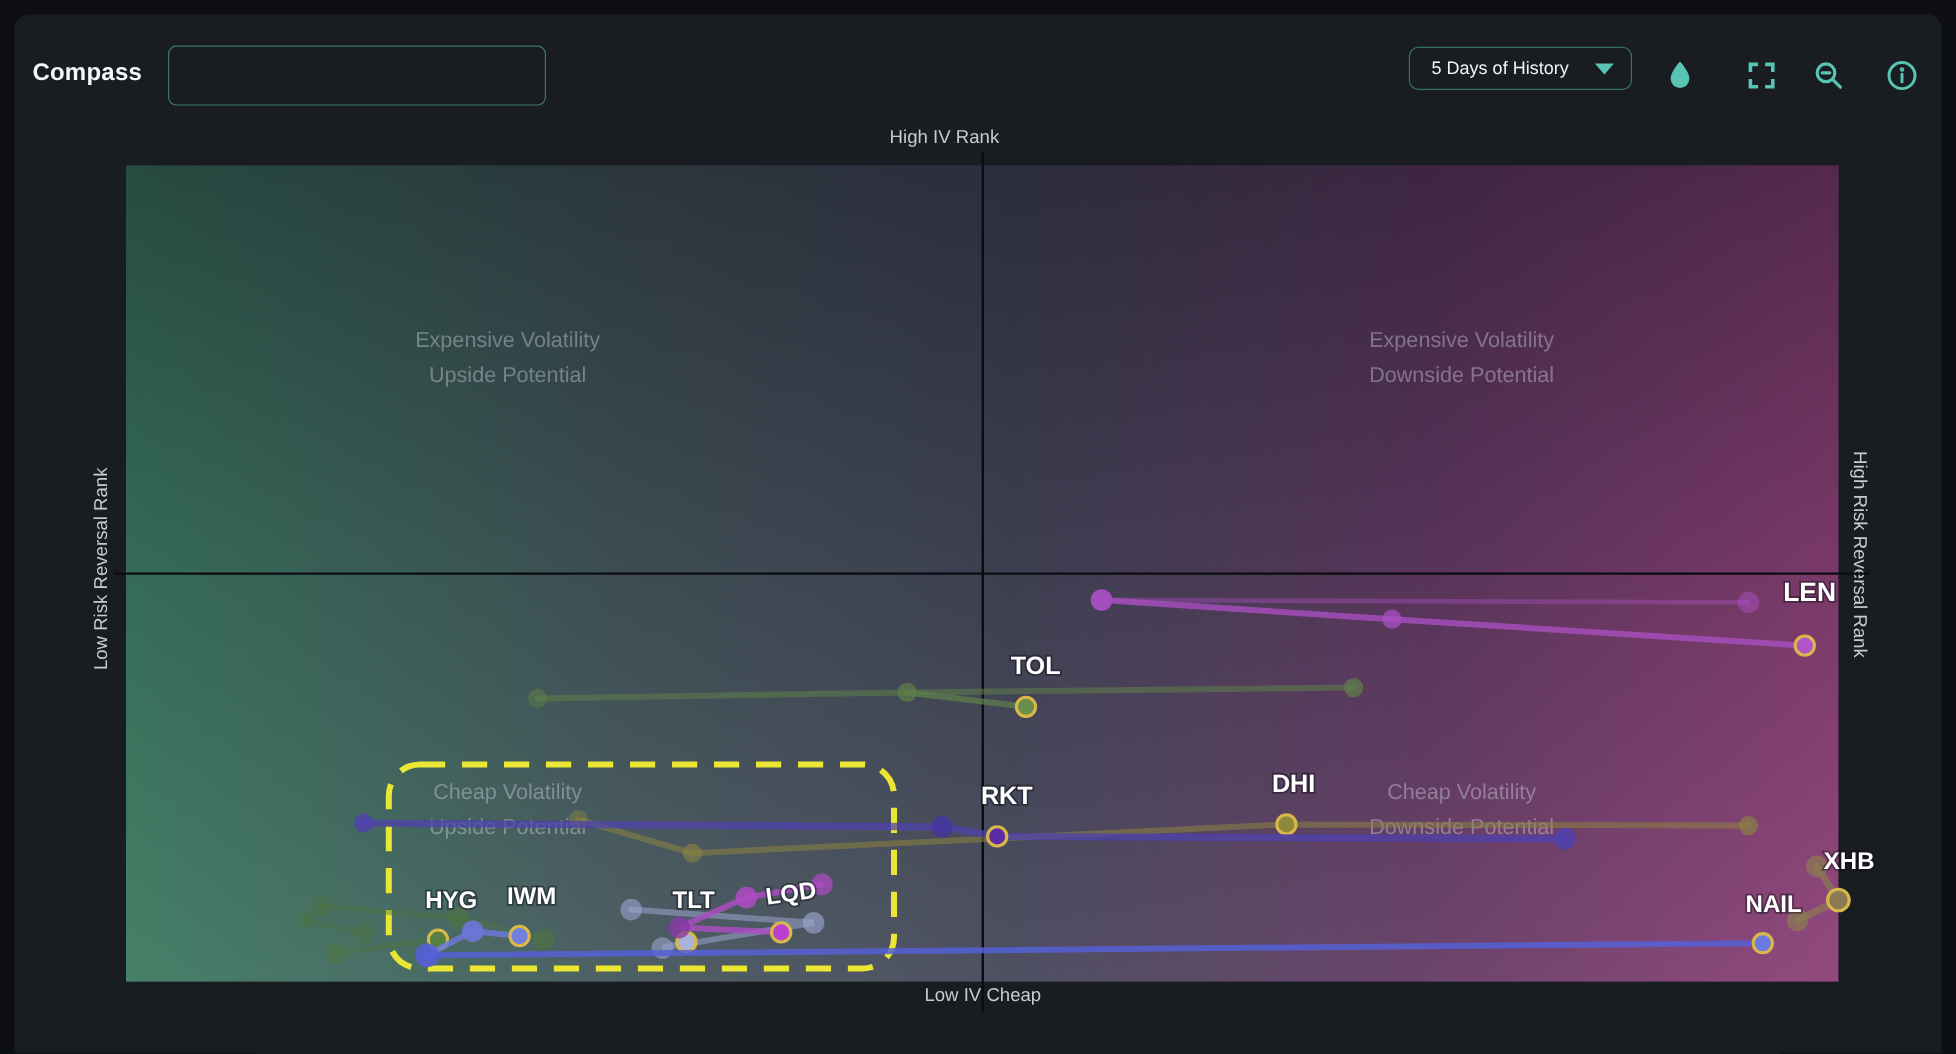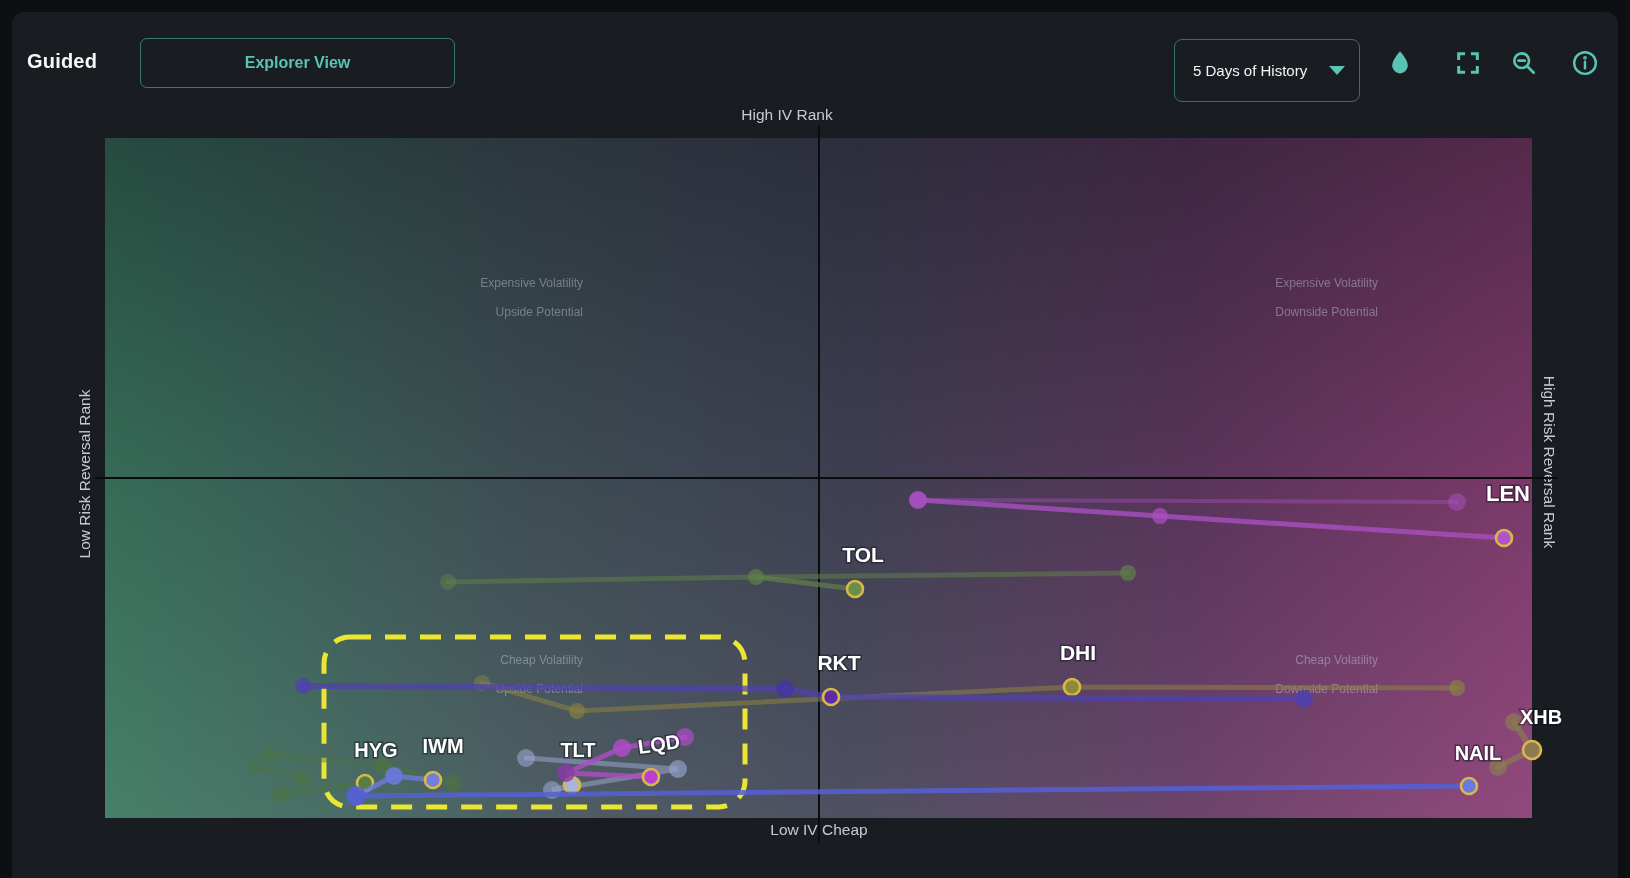--- a/index.html
+++ b/index.html
@@ -8,50 +8,49 @@
   .panel{position:absolute;left:12px;top:12px;width:1606px;height:866px;
          background:#191c21;border-radius:12px 12px 0 0;}
   
   .app-title{position:absolute;left:27px;top:50px;font-size:20px;font-weight:bold;color:#f5f7f9;letter-spacing:.2px;}
   .toggle{position:absolute;left:140px;top:38px;width:315px;height:50px;display:flex;
           border:1px solid rgba(86,194,178,.55);border-radius:7px;box-sizing:border-box;overflow:hidden;}
   .toggle button{flex:1;border:none;background:transparent;font-size:16px;font-weight:600;cursor:pointer;
                  font-family:inherit;}
   .toggle .on{background:#55b9a7;color:#15231f;border-radius:6px;}
   .toggle .off{color:#57c4b4;}
-  .dropdown{position:absolute;left:1174px;top:39px;width:186px;height:63px;box-sizing:border-box;
+  .dropdown{position:absolute;left:1174px;top:39px;width:186px;height:36px;box-sizing:border-box;
             border:1px solid rgba(86,194,178,.5);border-radius:8px;display:flex;align-items:center;
             padding:0 14px 0 18px;cursor:pointer;}
   .dropdown .val{color:#f2f4f6;font-size:15px;flex:1;}
   .dd-chevron{width:0;height:0;border-left:8px solid transparent;border-right:8px solid transparent;
               border-top:9px solid #57c4b4;margin-left:8px;}
   .hicon{position:absolute;top:49px;width:28px;height:28px;color:#57c4b4;cursor:pointer;}
   .hicon svg{width:28px;height:28px;display:block;}
   
   .plot{position:absolute;left:105px;top:138px;width:1427px;height:680px;
         background:
           linear-gradient(to bottom, rgba(8,10,18,.42) 0%, rgba(8,10,18,.14) 48%, rgba(255,255,255,.05) 100%),
           linear-gradient(to right, #3c7a61 0%, #45565c 30%, #45475a 52%, #643a64 76%, #8c4076 100%);}
   .axis-label{position:absolute;color:#c6cad2;font-size:15.5px;text-align:center;width:220px;}
   .axis-v{transform-origin:center;height:20px;line-height:20px;}
-  .quad{position:absolute;width:320px;text-align:right;color:rgba(208,214,224,.42);
-        font-size:12px;line-height:29px;}
+  .quad{position:absolute;width:320px;text-align:center;color:rgba(208,214,224,.42);
+        font-size:18px;line-height:29px;}
   svg.overlay{position:absolute;left:0;top:0;}
   text.tick{fill:#ffffff;font-family:"Liberation Sans","DejaVu Sans",sans-serif;
             paint-order:stroke;stroke:rgba(15,15,25,.45);stroke-width:3px;}
 </style>
 </head>
 <body>
 
 <div class="panel"></div>
 
-<div class="app-title">Guided</div>
+<div class="app-title">Compass</div>
 
 <div class="toggle">
-  <button class="off">Explorer View</button>
 </div>
 
 <div class="dropdown">
   <span class="val">5 Days of History</span>
   <span class="dd-chevron"></span>
 </div>
 
 <span class="hicon" style="left:1386px">
   <svg viewBox="0 0 24 24">
       <path fill="currentColor" d="M12 2C12 2 5.3 9.3 5.3 14.2a6.7 6.7 0 0 0 13.4 0C18.7 9.3 12 2 12 2Z"></path>

